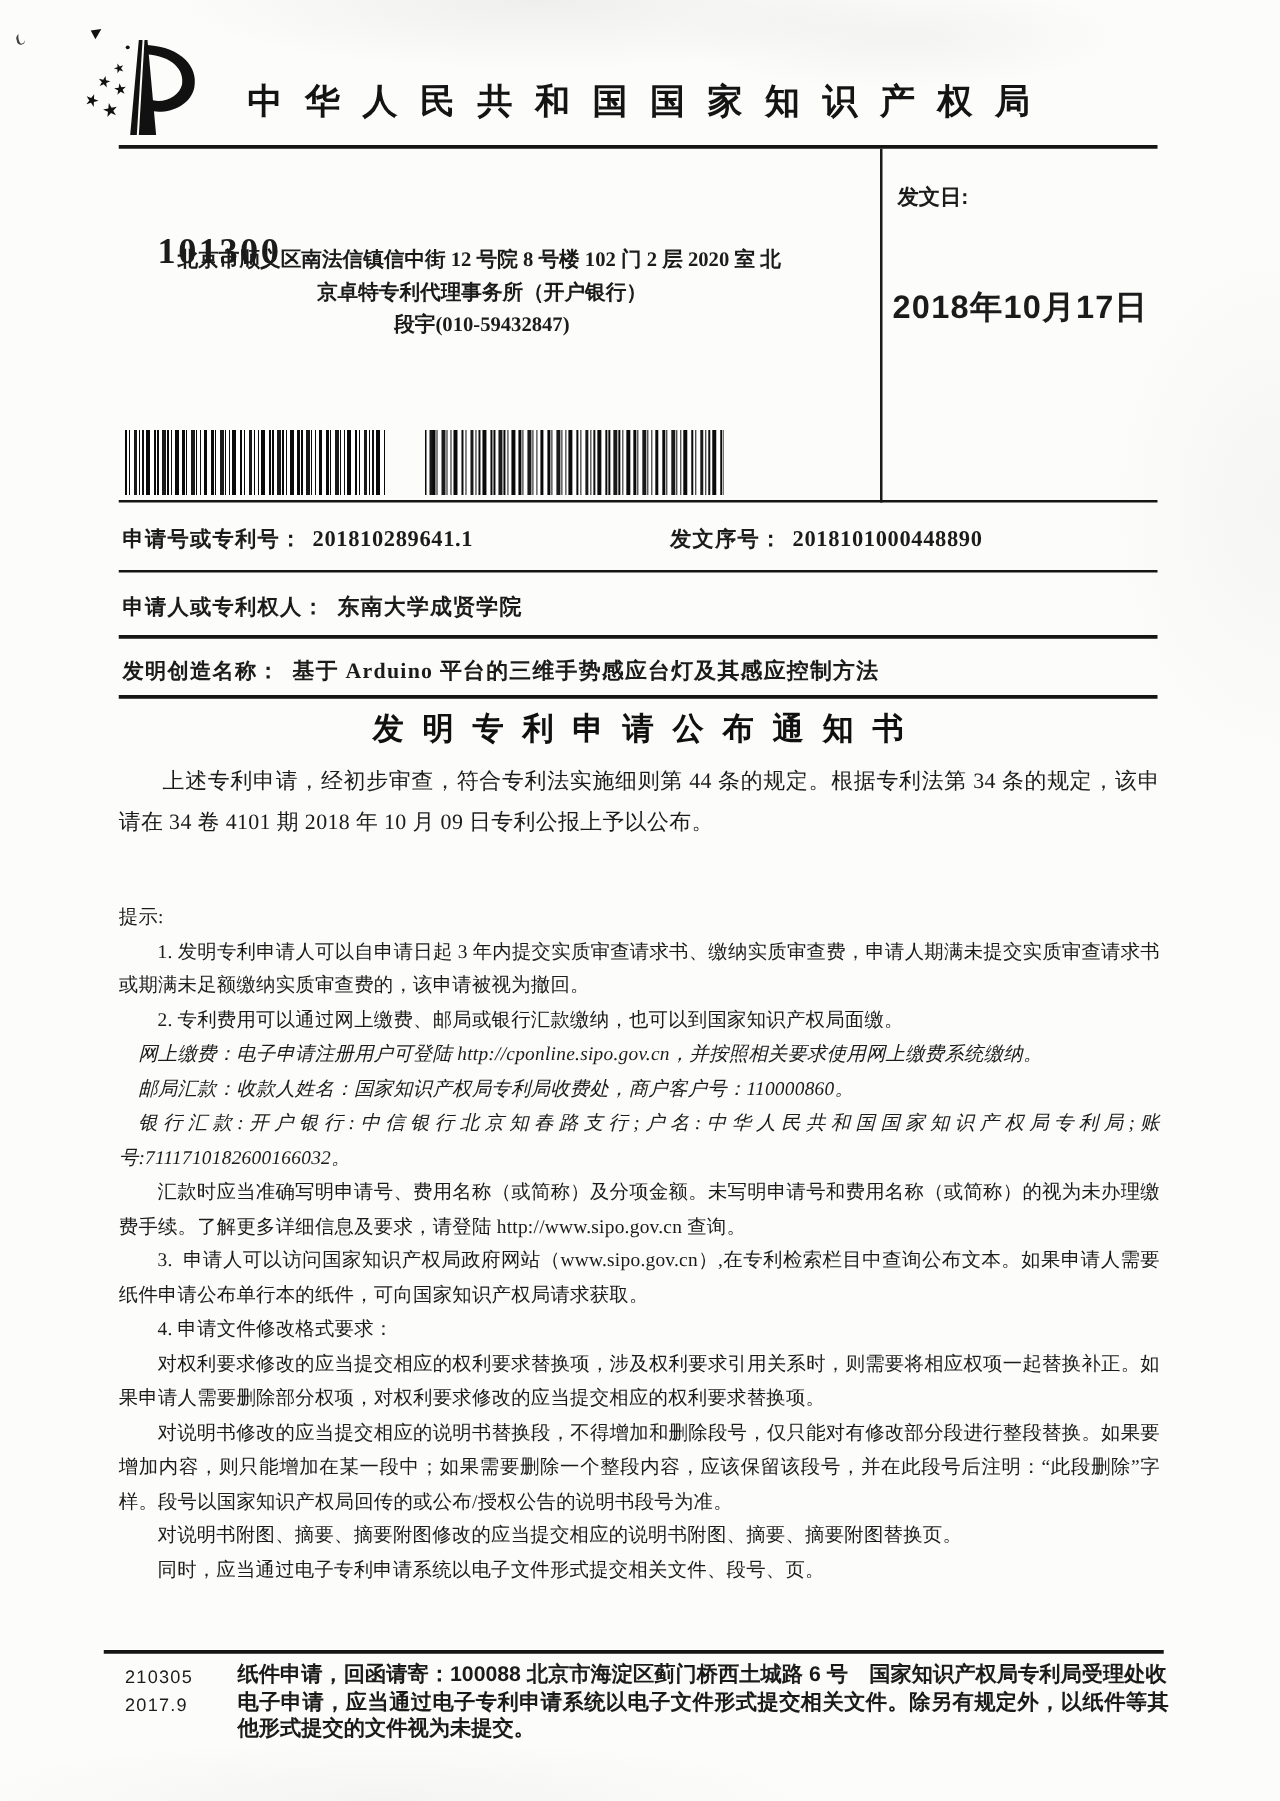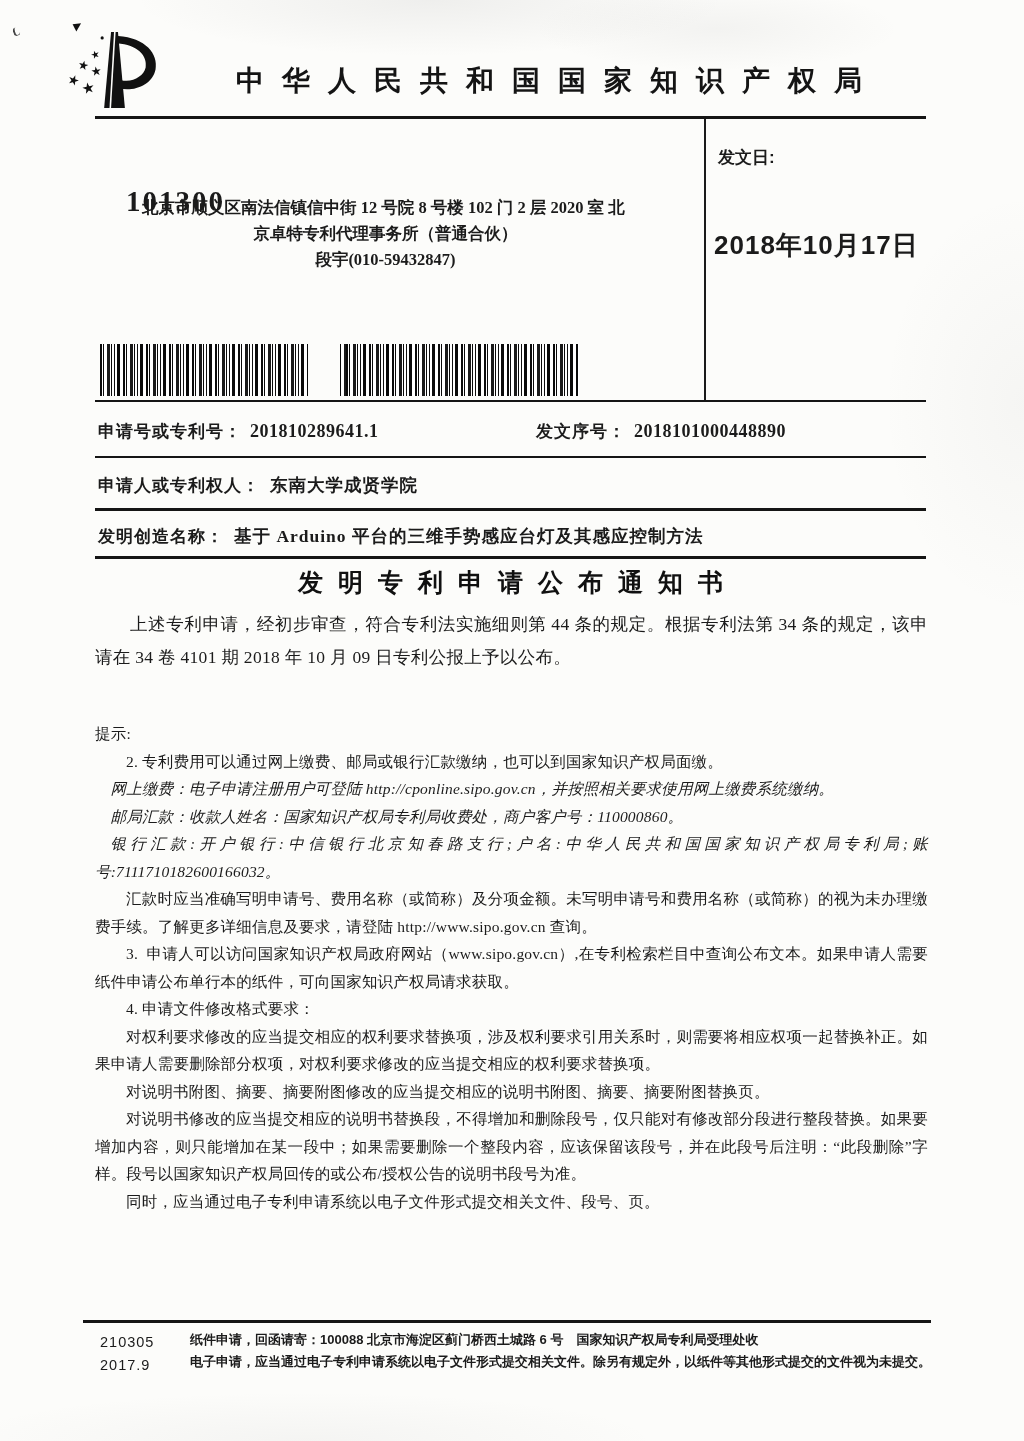--- a/index.html
+++ b/index.html
@@ -18,21 +18,21 @@
     overflow:hidden;
   }
   .sans{font-family:"Liberation Sans", sans-serif;}
   
   .artifact-c{position:absolute;left:13px;top:27px;width:5px;height:8px;border-left:2px solid #444;border-bottom:1px solid #555;border-radius:50%;transform:rotate(-14deg);}
   .artifact-flag{position:absolute;left:74px;top:22px;width:0;height:0;border-left:8px solid #111;border-top:3px solid transparent;border-bottom:5px solid transparent;transform:rotate(-28deg);}
   
   .logo{position:absolute;left:60px;top:28px;width:112px;height:84px;}
   .agency-title{
     position:absolute;left:180px;top:62px;width:700px;
-    text-align:right;font-weight:bold;font-size:28px;letter-spacing:18px;text-indent:18px;
+    text-align:left;font-weight:bold;font-size:28px;letter-spacing:18px;text-indent:18px;
     color:#141414;
   }
   .rule{position:absolute;background:#151515;}
   .hdr-rule{left:95px;top:116px;width:831px;height:3px;}
   
   .v-div{position:absolute;left:704px;top:119px;width:2px;height:283px;background:#1a1a1a;}
   .postal{position:absolute;left:126px;top:147px;font-size:29px;font-weight:bold;letter-spacing:2px;margin-top:38px;}
   .addr{position:absolute;left:113px;top:195px;width:545px;font-size:16.5px;font-weight:600;line-height:26px;}
   .addr .l1{text-align:left;margin-left:29px;}
   .addr .l2,.addr .l3{text-align:center;}
@@ -77,21 +77,21 @@
   .tips{
     position:absolute;left:95px;top:720px;width:833px;
     font-size:15.5px;line-height:27.5px;text-align:justify;letter-spacing:0.2px;
   }
   .tips p{margin:0;}
   .in1{text-indent:1em;font-style:italic;}
   .in2{text-indent:2em;}
   
   .ftr-rule{left:83px;top:1320px;width:848px;height:3px;}
   .ftr-codes{position:absolute;left:100px;top:1331px;font-size:14.5px;line-height:23px;letter-spacing:1px;}
-  .ftr-text{position:absolute;left:190px;top:1329px;width:745px;font-weight:600;font-size:13px;line-height:21.5px;text-align:justify;font-family:"Liberation Sans",sans-serif;}
+  .ftr-text{position:absolute;left:190px;top:1329px;width:745px;font-weight:600;font-size:17px;line-height:21.5px;text-align:justify;font-family:"Liberation Sans",sans-serif;}
   .ftr-text p{margin:0;}
 </style>
 </head>
 <body>
 
 <div class="page">
 
   <div class="artifact-c"></div>
   <div class="artifact-flag"></div>
 
@@ -109,21 +109,21 @@
     <use href="#st" transform="translate(12,53) scale(5.4) rotate(20)"></use>
     <use href="#st" transform="translate(27,61) scale(6) rotate(-12)"></use>
   </svg>
   <div class="agency-title sans">中华人民共和国国家知识产权局</div>
   <div class="rule hdr-rule"></div>
 
   <div class="v-div"></div>
   <div class="postal">101300</div>
   <div class="addr">
     <div class="l1">北京市顺义区南法信镇信中街 12 号院 8 号楼 102 门 2 层 2020 室 北</div>
-    <div class="l2">京卓特专利代理事务所（普通合伙）</div>
+    <div class="l2">京卓特专利代理事务所（开户银行）</div>
     <div class="l3">段宇(010-59432847)</div>
   </div>
   <div class="dispatch-label sans">发文日:</div>
   <div class="dispatch-date sans">2018年10月17日</div>
 
   <div class="barcode bc1"></div>
   <div class="barcode bc2"></div>
 
   <div class="rule row-rule1"></div>
   <div class="frow r1">
@@ -138,30 +138,31 @@
   <div class="frow r3">
     <span class="lbl">发明创造名称：</span><span class="val-cn">基于 Arduino 平台的三维手势感应台灯及其感应控制方法</span>
   </div>
   <div class="rule row-rule4"></div>
 
   <div class="notice-title sans">发明专利申请公布通知书</div>
   <div class="main-para">上述专利申请，经初步审查，符合专利法实施细则第 44 条的规定。根据专利法第 34 条的规定，该申请在 34 卷 4101 期 2018 年 10 月 09 日专利公报上予以公布。</div>
 
   <div class="tips">
     <p>提示:</p>
+    <p class="in2">1. 发明专利申请人可以自申请日起 3 年内提交实质审查请求书、缴纳实质审查费，申请人期满未提交实质审查请求书或期满未足额缴纳实质审查费的，该申请被视为撤回。</p>
     <p class="in2">2. 专利费用可以通过网上缴费、邮局或银行汇款缴纳，也可以到国家知识产权局面缴。</p>
     <p class="in1">网上缴费：电子申请注册用户可登陆 http://cponline.sipo.gov.cn，并按照相关要求使用网上缴费系统缴纳。</p>
     <p class="in1">邮局汇款：收款人姓名：国家知识产权局专利局收费处，商户客户号：110000860。</p>
     <p class="in1">银行汇款:开户银行:中信银行北京知春路支行;户名:中华人民共和国国家知识产权局专利局;账号:7111710182600166032。</p>
     <p class="in2">汇款时应当准确写明申请号、费用名称（或简称）及分项金额。未写明申请号和费用名称（或简称）的视为未办理缴费手续。了解更多详细信息及要求，请登陆 http://www.sipo.gov.cn 查询。</p>
     <p class="in2">3.&nbsp; 申请人可以访问国家知识产权局政府网站（www.sipo.gov.cn）,在专利检索栏目中查询公布文本。如果申请人需要纸件申请公布单行本的纸件，可向国家知识产权局请求获取。</p>
     <p class="in2">4. 申请文件修改格式要求：</p>
     <p class="in2">对权利要求修改的应当提交相应的权利要求替换项，涉及权利要求引用关系时，则需要将相应权项一起替换补正。如果申请人需要删除部分权项，对权利要求修改的应当提交相应的权利要求替换项。</p>
+    <p class="in2">对说明书修改的应当提交相应的说明书替换段，不得增加和删除段号，仅只能对有修改部分段进行整段替换。如果要增加内容，则只能增加在某一段中；如果需要删除一个整段内容，应该保留该段号，并在此段号后注明：“此段删除”字样。段号以国家知识产权局回传的或公布/授权公告的说明书段号为准。</p>
     <p class="in2">对说明书附图、摘要、摘要附图修改的应当提交相应的说明书附图、摘要、摘要附图替换页。</p>
-    <p class="in2">对说明书修改的应当提交相应的说明书替换段，不得增加和删除段号，仅只能对有修改部分段进行整段替换。如果要增加内容，则只能增加在某一段中；如果需要删除一个整段内容，应该保留该段号，并在此段号后注明：“此段删除”字样。段号以国家知识产权局回传的或公布/授权公告的说明书段号为准。</p>
     <p class="in2">同时，应当通过电子专利申请系统以电子文件形式提交相关文件、段号、页。</p>
   </div>
 
   <div class="rule ftr-rule"></div>
   <div class="ftr-codes sans">
     <div>210305</div>
     <div>2017.9</div>
   </div>
   <div class="ftr-text">
     <p>纸件申请，回函请寄：100088 北京市海淀区蓟门桥西土城路 6 号　国家知识产权局专利局受理处收</p>

